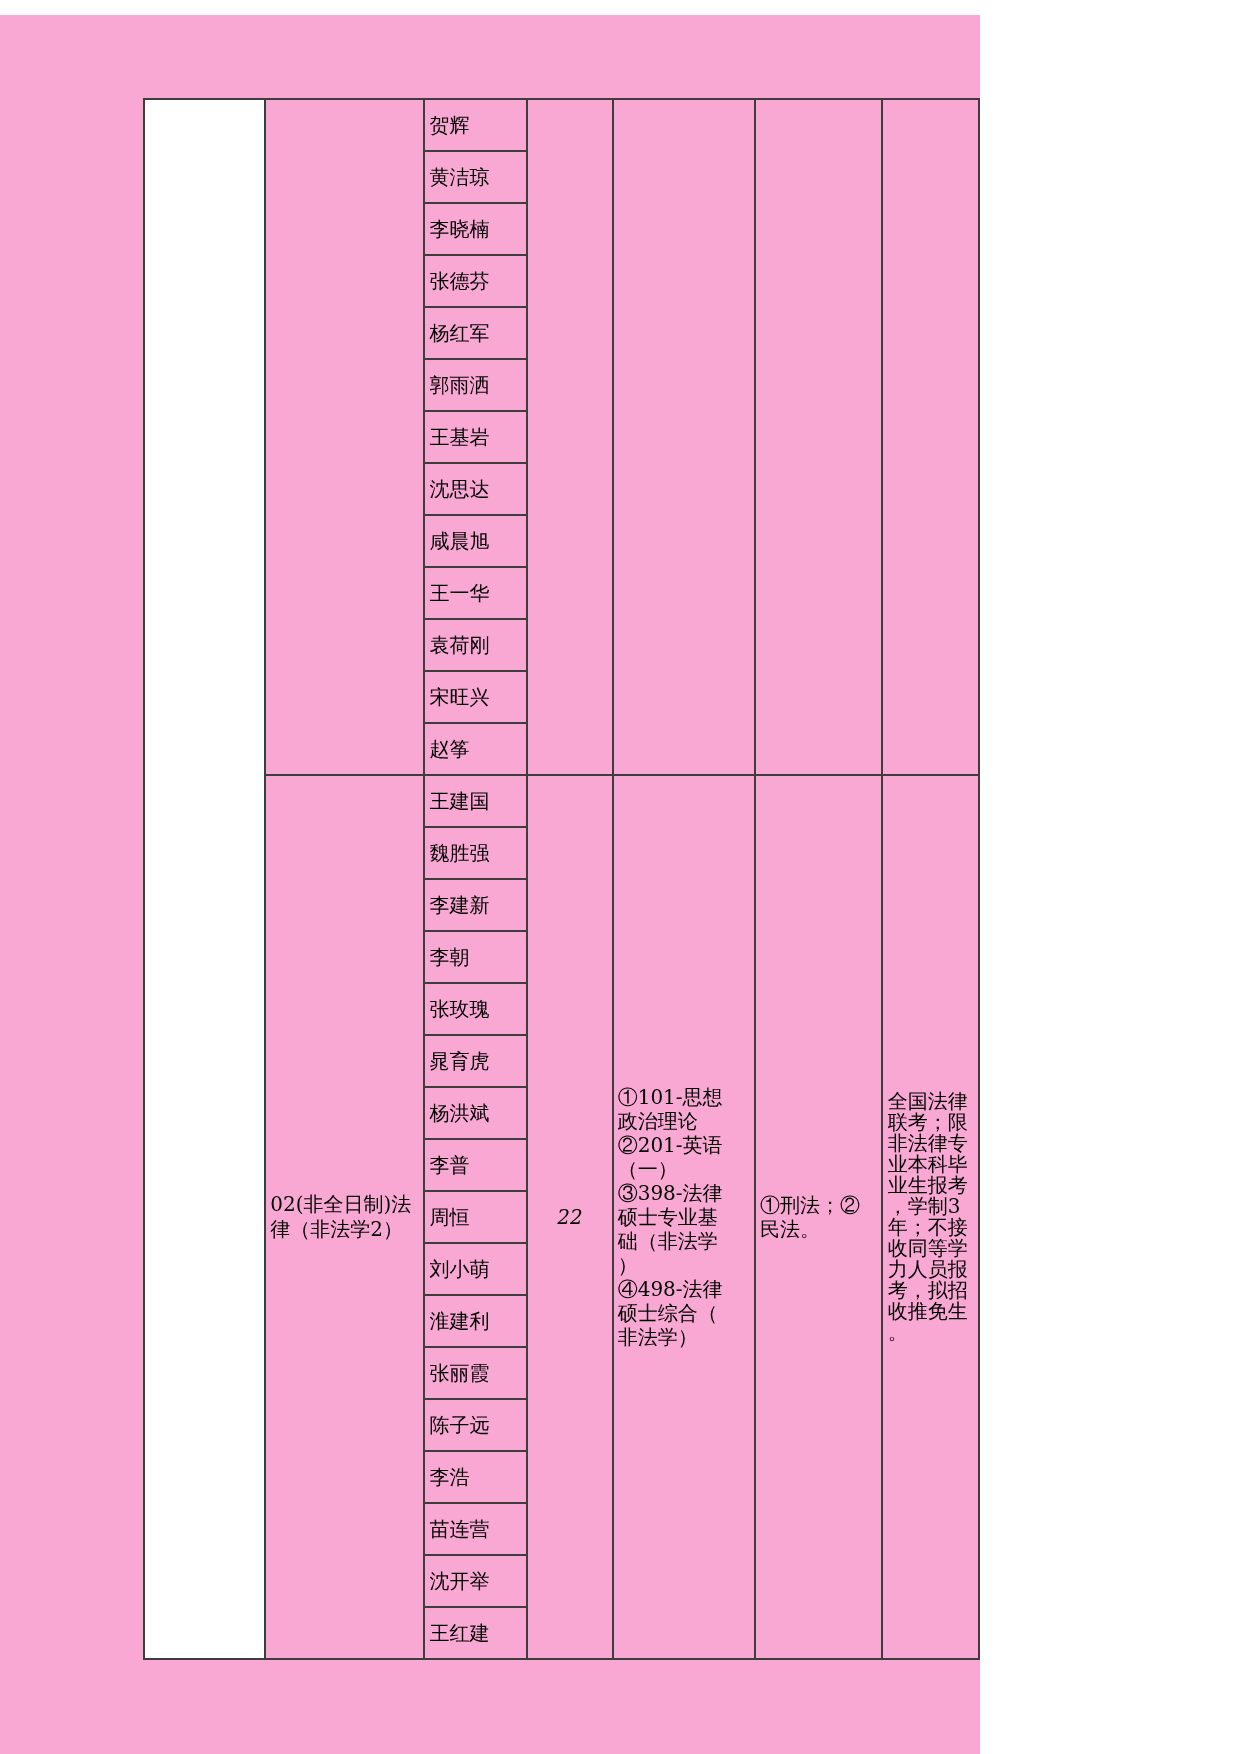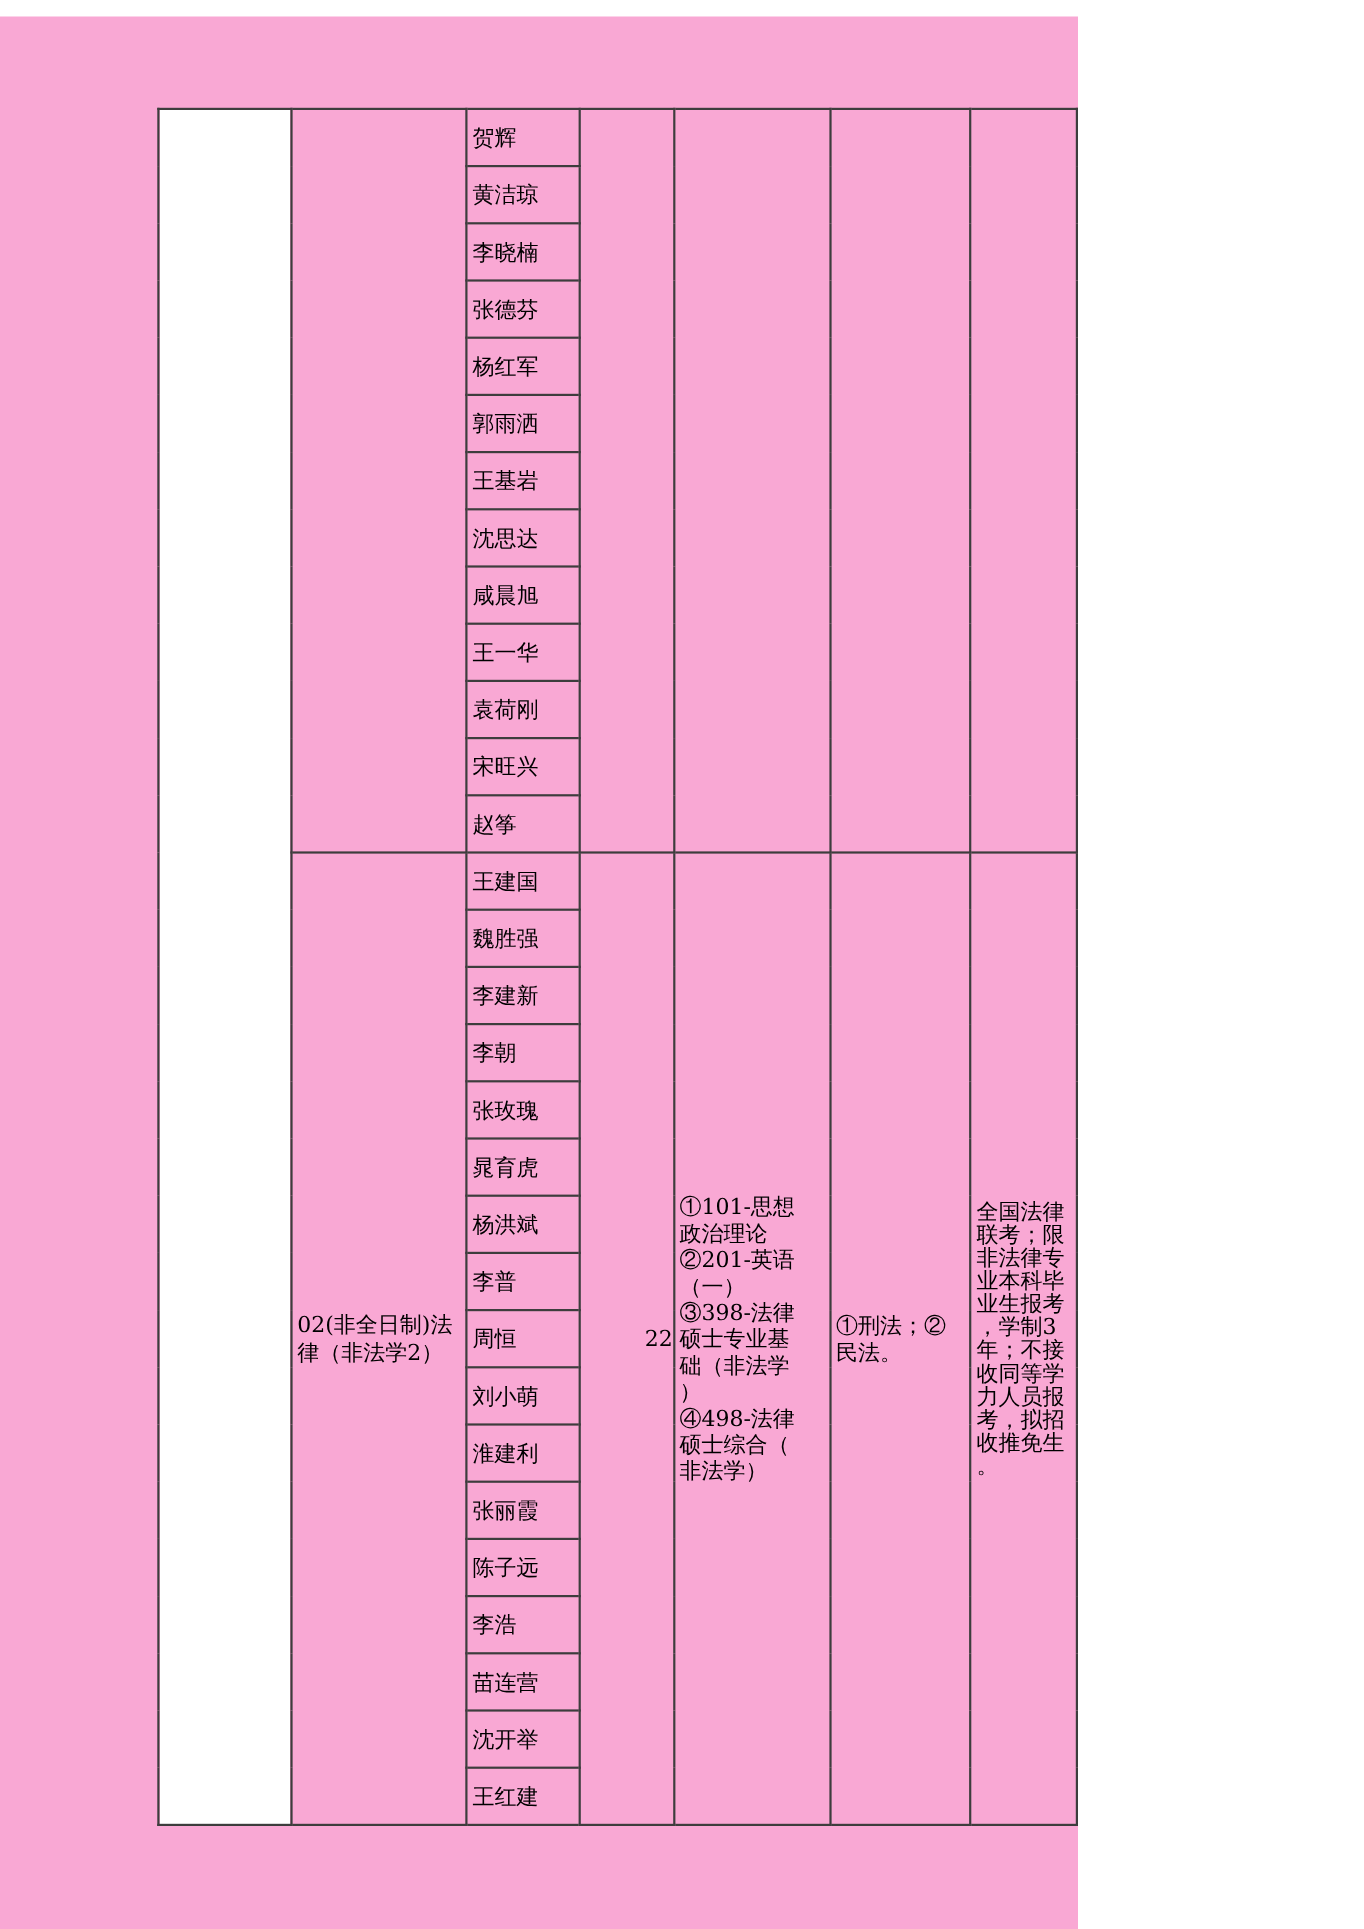--- a/index.html
+++ b/index.html
@@ -23,21 +23,21 @@
     font-size: 20px;
     line-height: 24px;
     color: #000;
     overflow: hidden;
   }
   .doc-table tr { height: 52px; }
   td.name-cell { padding-left: 5px; text-align: left; white-space: nowrap; }
   td.spacer-col { background: #fff; }
   td.program-cell { padding: 0 4px; margin-top: 24px; }
   td.program-cell .wrap { line-height: 25px; word-break: break-all; line-break: anywhere; }
-  td.quota-cell { text-align: right; }
+  td.quota-cell { text-align: center; font-style: italic; }
   td.exam-cell { padding: 0 18px 0 4px; }
   td.exam-cell .exam-item { line-height: 24px; word-break: break-all; line-break: anywhere; }
   td.retest-cell { padding: 0 4px; border-radius: 17px; }
   td.retest-cell .wrap { line-height: 24px; word-break: break-all; line-break: anywhere; }
   td.remarks-cell { padding: 0 6px 0 5px; }
   td.remarks-cell .wrap { line-height: 21px; word-break: break-all; line-break: anywhere; }
 </style>
 </head>
 <body>
 

